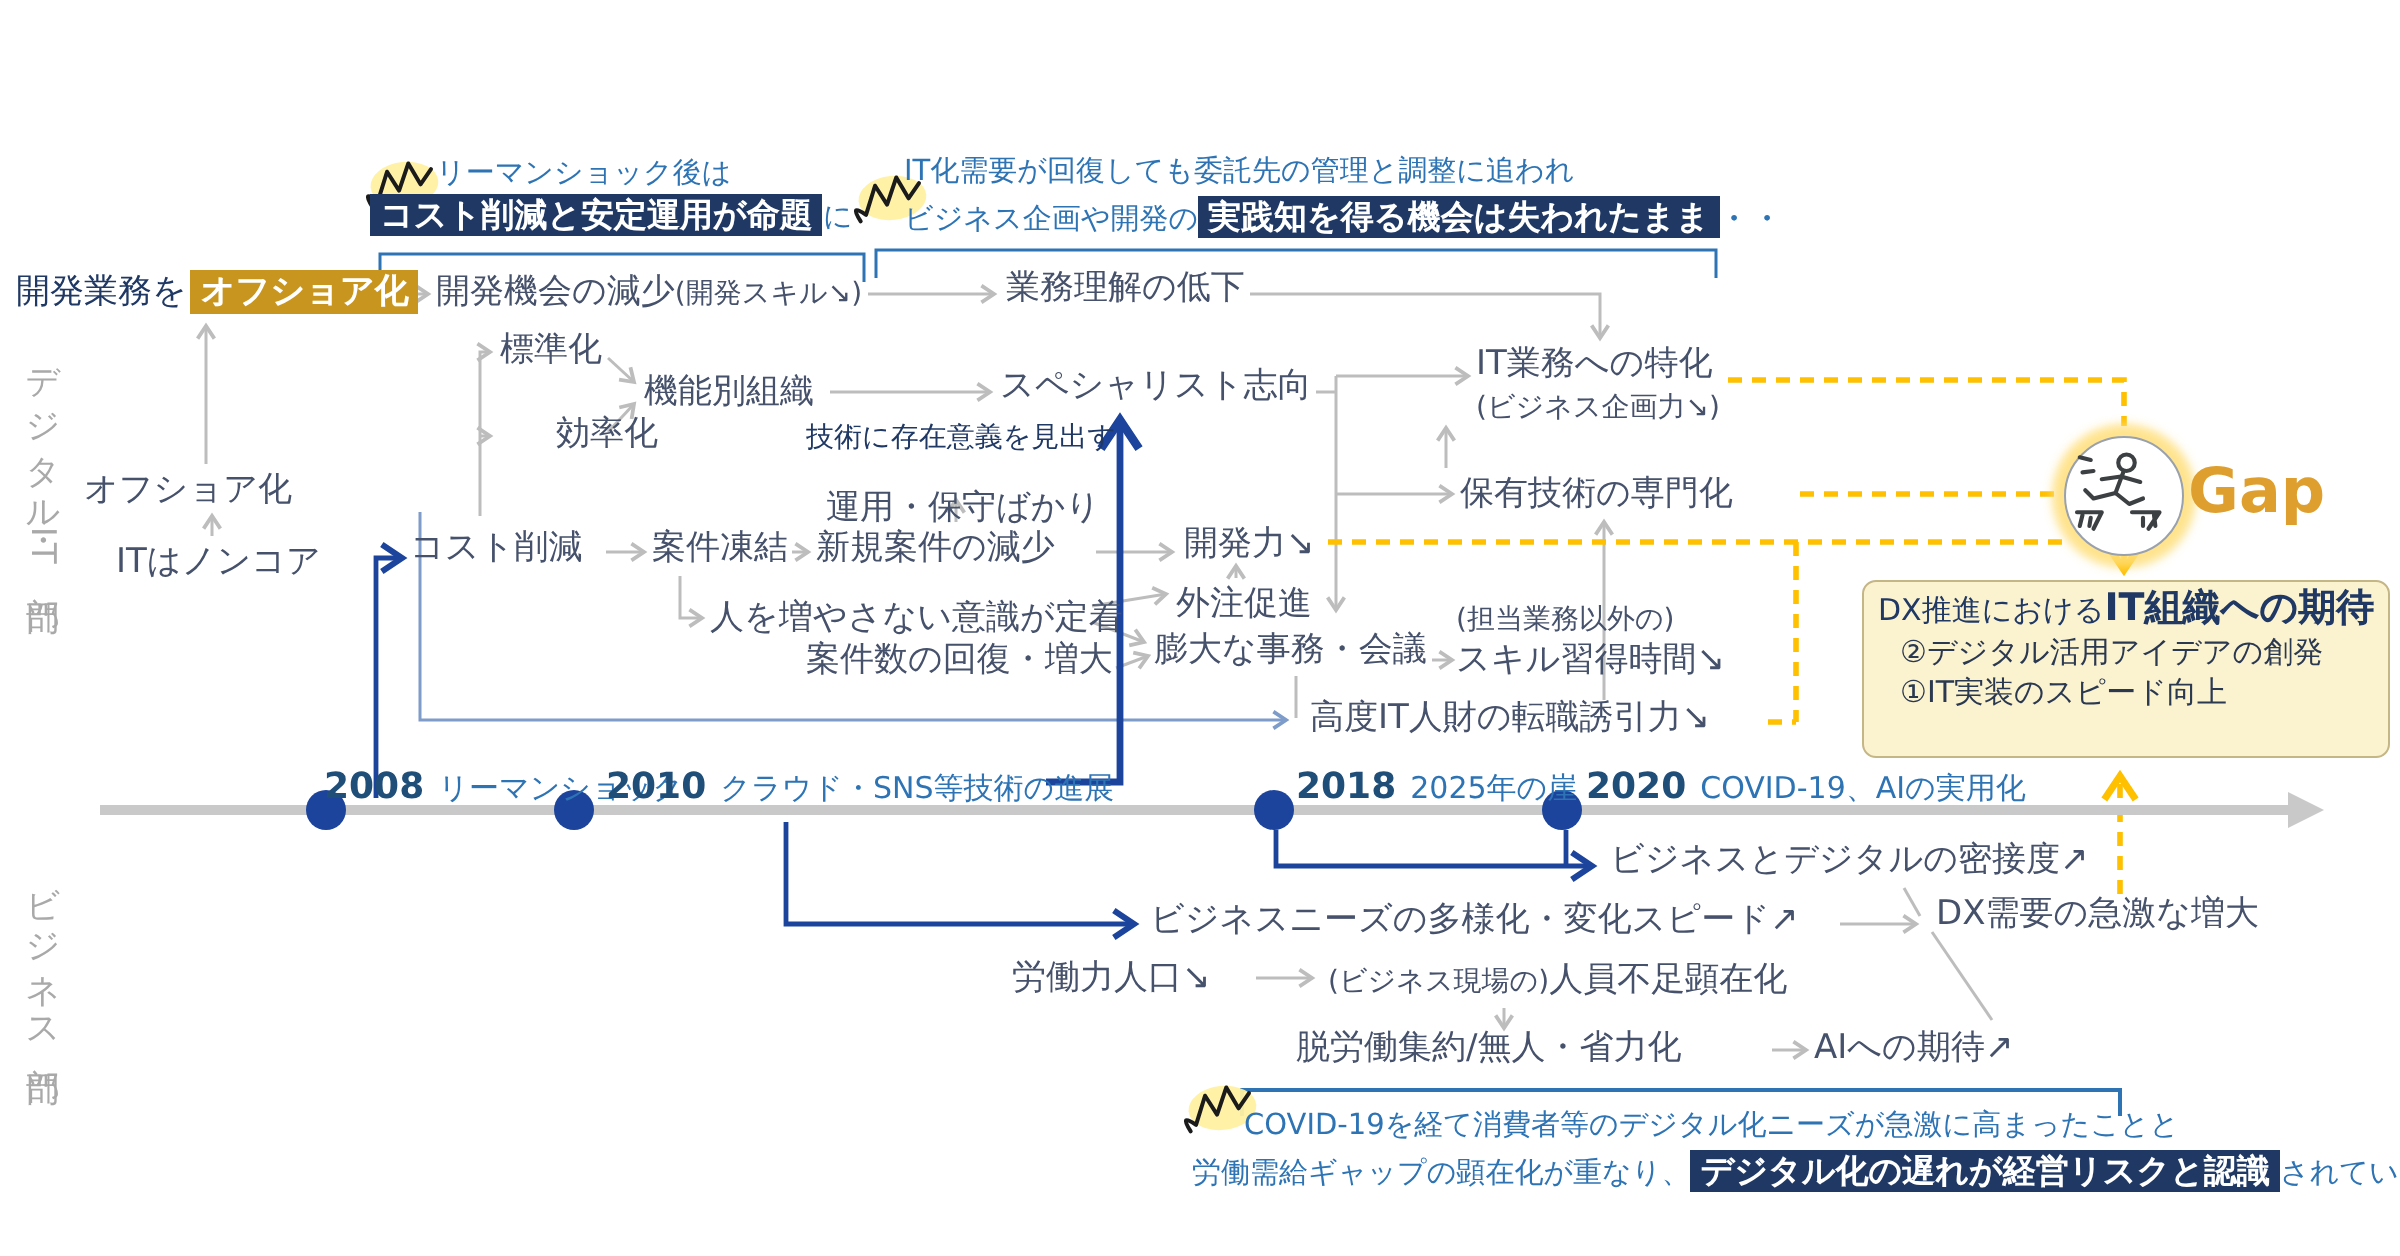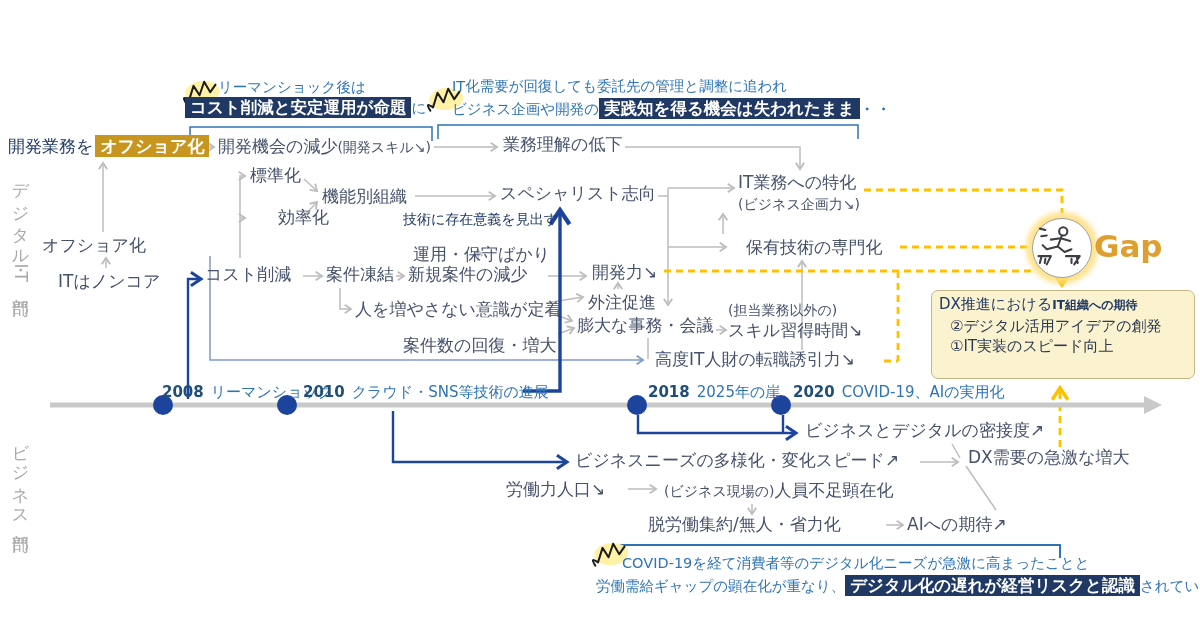--- a/index.html
+++ b/index.html
@@ -8,29 +8,29 @@
   #wires{position:absolute;left:0;top:0;z-index:1;}
   .node{position:absolute;white-space:nowrap;font-size:17px;color:#46516B;line-height:1.22;z-index:2;}
   .node .sm{font-size:14px;}
   .node .navy{color:#1F3864;}
   .node .hl-gold{background:#C8961E;color:#fff;font-weight:bold;padding:1px 5px;margin-left:2px;}
   .lane{position:absolute;writing-mode:vertical-rl;color:#A9A9A9;font-size:17px;letter-spacing:3px;z-index:2;}
   .ann{position:absolute;font-size:14.5px;color:#2E74B5;white-space:nowrap;z-index:2;line-height:1.4;}
   .hl-navy{background:#1F3864;color:#ffffff;font-weight:bold;font-size:16.5px;padding:1px 5px;}
   .ann .dots{font-weight:bold;letter-spacing:2px;}
   .tl-label{position:absolute;font-size:15px;color:#2E74B5;white-space:nowrap;z-index:2;}
-  .tl-label b{color:#1F4E79;margin-right:7px;font-size:15px;}
+  .tl-label b{color:#1F4E79;margin-right:7px;font-size:18px;}
   .gap-circle{position:absolute;left:1032px;top:218px;width:58px;height:58px;background:#fff;
       border:1.5px solid #99A1AD;border-radius:50%;z-index:3;
       box-shadow:0 0 5px 6px rgba(255,222,121,0.85);}
   .gap-label{position:absolute;left:1094px;top:228px;font-size:31px;font-weight:600;color:#DE9F2E;z-index:3;}
   .dx-box{position:absolute;left:931px;top:290px;width:264px;height:89px;background:#FBF2CF;
       border:1px solid #C5B686;border-radius:7px;box-sizing:border-box;padding:3px 0 0 7px;
       font-size:15px;color:#1F3864;line-height:20.5px;white-space:nowrap;z-index:2;}
-  .dx-box .t-bold{font-weight:bold;font-size:12px;}
+  .dx-box .t-bold{font-weight:bold;font-size:19px;}
   .dx-box .item{padding-left:11px;color:#2A3850;}
 </style>
 </head>
 <body>
 
 <div class="stage">
   <svg id="wires" width="1200" height="628" viewBox="0 0 1200 628">
       <defs>
         <marker id="m-g" viewBox="0 0 10 10" refX="7" refY="5" markerWidth="7" markerHeight="7" orient="auto">
           <path d="M1,1 L7,5 L1,9" fill="none" stroke="#BDBDBD" stroke-width="1.8"></path>
@@ -170,26 +170,26 @@
       <div class="node" style="left: 500px; top: 183px;"><span>スペシャリスト志向</span></div>
       <div class="node" style="left: 403px; top: 208px;"><span class="sm navy">技術に存在意義を見出す</span></div>
       <div class="node" style="left: 413px; top: 227px; margin-top: 17px;"><span>運用・保守ばかり</span></div>
       <div class="node" style="left: 205px; top: 264px;"><span>コスト削減</span></div>
       <div class="node" style="left: 326px; top: 264px;"><span>案件凍結</span></div>
       <div class="node" style="left: 408px; top: 264px;"><span>新規案件の減少</span></div>
       <div class="node" style="left: 592px; top: 262px; text-align: right;"><span>開発力↘</span></div>
       <div class="node" style="left: 588px; top: 292px;"><span>外注促進</span></div>
       <div class="node" style="left: 355px; top: 299px;"><span>人を増やさない意識が定着</span></div>
       <div class="node" style="left: 577px; top: 315px;"><span>膨大な事務・会議</span></div>
-      <div class="node" style="left: 403px; top: 336px; font-family: Liberation Serif, serif;"><span>案件数の回復・増大</span></div>
+      <div class="node" style="left: 403px; top: 320px;"><span>案件数の回復・増大</span></div>
       <div class="node" style="left: 728px; top: 299px;"><span class="sm">(担当業務以外の)</span><br><span>スキル習得時間↘</span></div>
       <div class="node" style="left: 655px; top: 349px;"><span>高度IT人財の転職誘引力↘</span></div>
       <div class="node" style="left: 503px; top: 134px;"><span>業務理解の低下</span></div>
       <div class="node" style="left: 738px; top: 172px;"><span>IT業務への特化</span><br><span class="sm">(ビジネス企画力↘)</span></div>
-      <div class="node" style="left: 730px; top: 237px; margin-left: 16px;"><span>保有技術の専門化</span></div>
+      <div class="node" style="left: 730px; top: 237px;"><span>保有技術の専門化</span></div>
       <div class="node" style="left: 575px; top: 450px;"><span>ビジネスニーズの多様化・変化スピード↗</span></div>
       <div class="node" style="left: 506px; top: 479px;"><span>労働力人口↘</span></div>
       <div class="node" style="left: 664px; top: 480px;"><span class="sm">(ビジネス現場の)</span><span>人員不足顕在化</span></div>
       <div class="node" style="left: 648px; top: 514px;"><span>脱労働集約/無人・省力化</span></div>
       <div class="node" style="left: 907px; top: 514px;"><span>AIへの期待↗</span></div>
       <div class="node" style="left: 805px; top: 420px;"><span>ビジネスとデジタルの密接度↗</span></div>
       <div class="node" style="left: 968px; top: 447px;"><span>DX需要の急激な増大</span></div>
     </div>
   <div id="tl-labels">
       <div class="tl-label" style="left: 162px; top: 383px;"><b>2008</b><span>リーマンショック</span></div>

